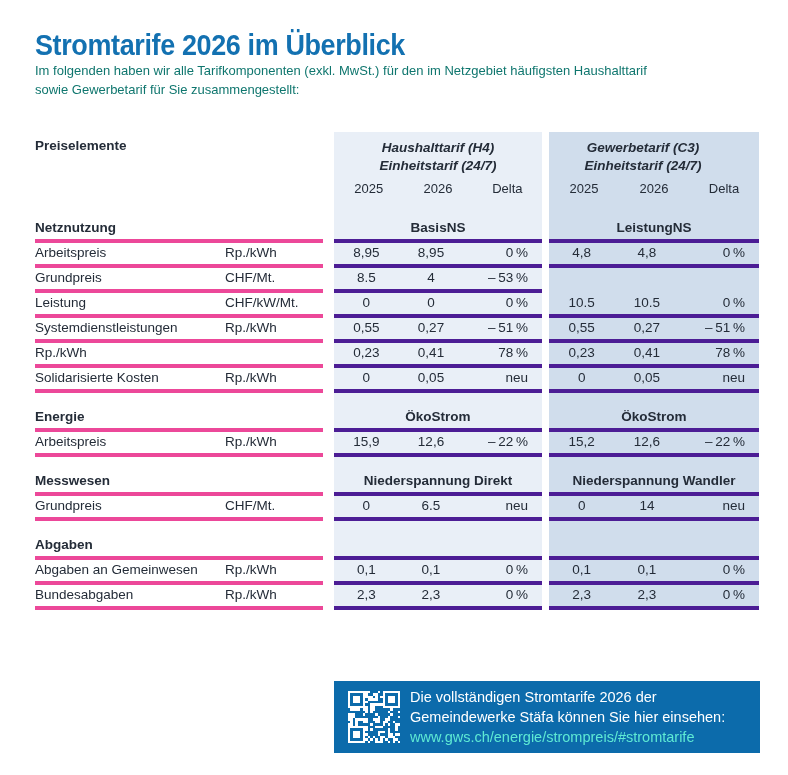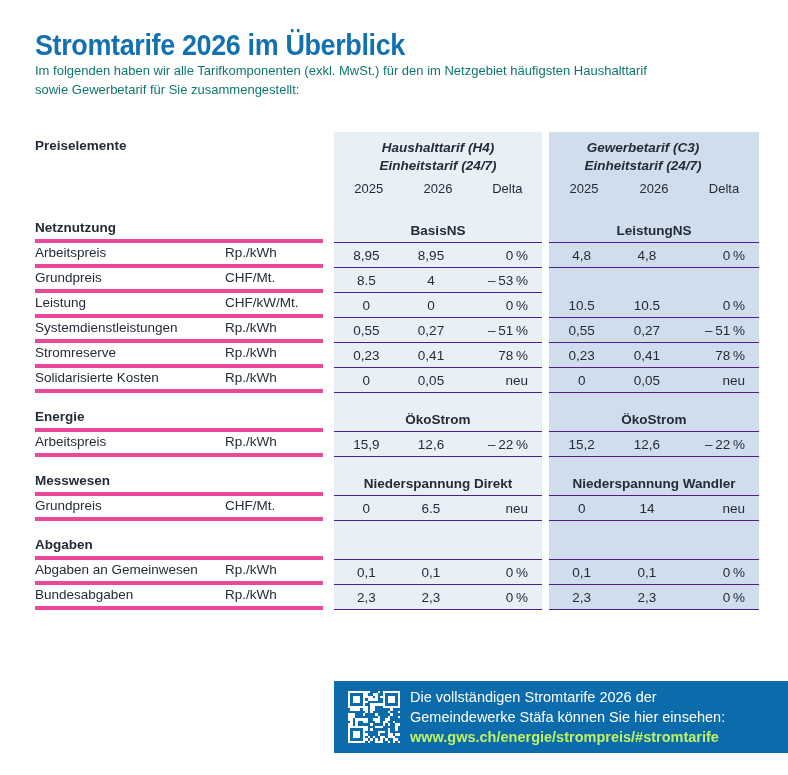--- a/index.html
+++ b/index.html
@@ -33,33 +33,33 @@
   .years.p2 { left:514px; width:210px; }
   .ycell { flex:1; text-align:center; }
 
   .trow { display:flex; height:25px; }
   .t-left { width:288px; border-bottom:4px solid #ec4899; box-sizing:border-box;
             display:flex; align-items:flex-end; padding-bottom:4px; }
   .t-label { width:190px; font-size:13.5px; }
   .t-unit  { font-size:13.5px; }
   .secname { font-weight:bold; }
   .t-gap1 { width:11px; } .t-gap2 { width:7px; }
-  .t-blk  { border-bottom:1px solid #4c1d95; box-sizing:border-box;
+  .t-blk  { border-bottom:4px solid #4c1d95; box-sizing:border-box;
             display:flex; align-items:flex-end; padding-bottom:4px; }
   .t-blk1 { width:208px; } .t-blk2 { width:210px; }
   .t-cell { flex:1; text-align:center; font-size:13.5px; }
   .t-cell.delta { text-align:right; padding-right:14px; }
   .t-bl { flex:1; text-align:center; font-weight:bold; font-size:13.5px; }
   .sgap { height:14px; }
 
   
-  .footer-box { position:absolute; top:681px; left:334px; width:426px; height:72px; background:#0C6BAB;padding-left:28px; }
+  .footer-box { position:absolute; top:681px; left:334px; width:426px; height:72px; background:#0C6BAB; }
   .qr { position:absolute; left:14px; top:10px; width:52px; height:52px; }
   .ftext { position:absolute; left:76px; top:6px; font-size:14.5px; line-height:20px; color:#ffffff; }
-  .flink { font-weight:bold; color:#bef264; text-decoration:none; }
+  .flink { font-weight:normal; color:#5eead4; text-decoration:none; }
 </style>
 </head>
 <body>
 
 <h1 class="page-title">Stromtarife 2026 im Überblick</h1>
 
 <div class="intro">
   <div>Im folgenden haben wir alle Tarifkomponenten (exkl. MwSt.) für den im Netzgebiet häufigsten Haushalttarif</div>
   <div>sowie Gewerbetarif für Sie zusammengestellt:</div>
 </div>
@@ -169,21 +169,20 @@
           </div>
           <div class="t-gap2"></div>
           <div class="t-blk t-blk2">
             <div class="t-cell">0,55</div>
             <div class="t-cell">0,27</div>
             <div class="t-cell delta">– 51 %</div>
           </div>
         </div>
         <div class="trow">
           <div class="t-left">
-            <div class="t-label">Stromreserve</div>
             <div class="t-unit">Rp./kWh</div>
           </div>
           <div class="t-gap1"></div>
           <div class="t-blk t-blk1">
             <div class="t-cell">0,23</div>
             <div class="t-cell">0,41</div>
             <div class="t-cell delta">78 %</div>
           </div>
           <div class="t-gap2"></div>
           <div class="t-blk t-blk2">

